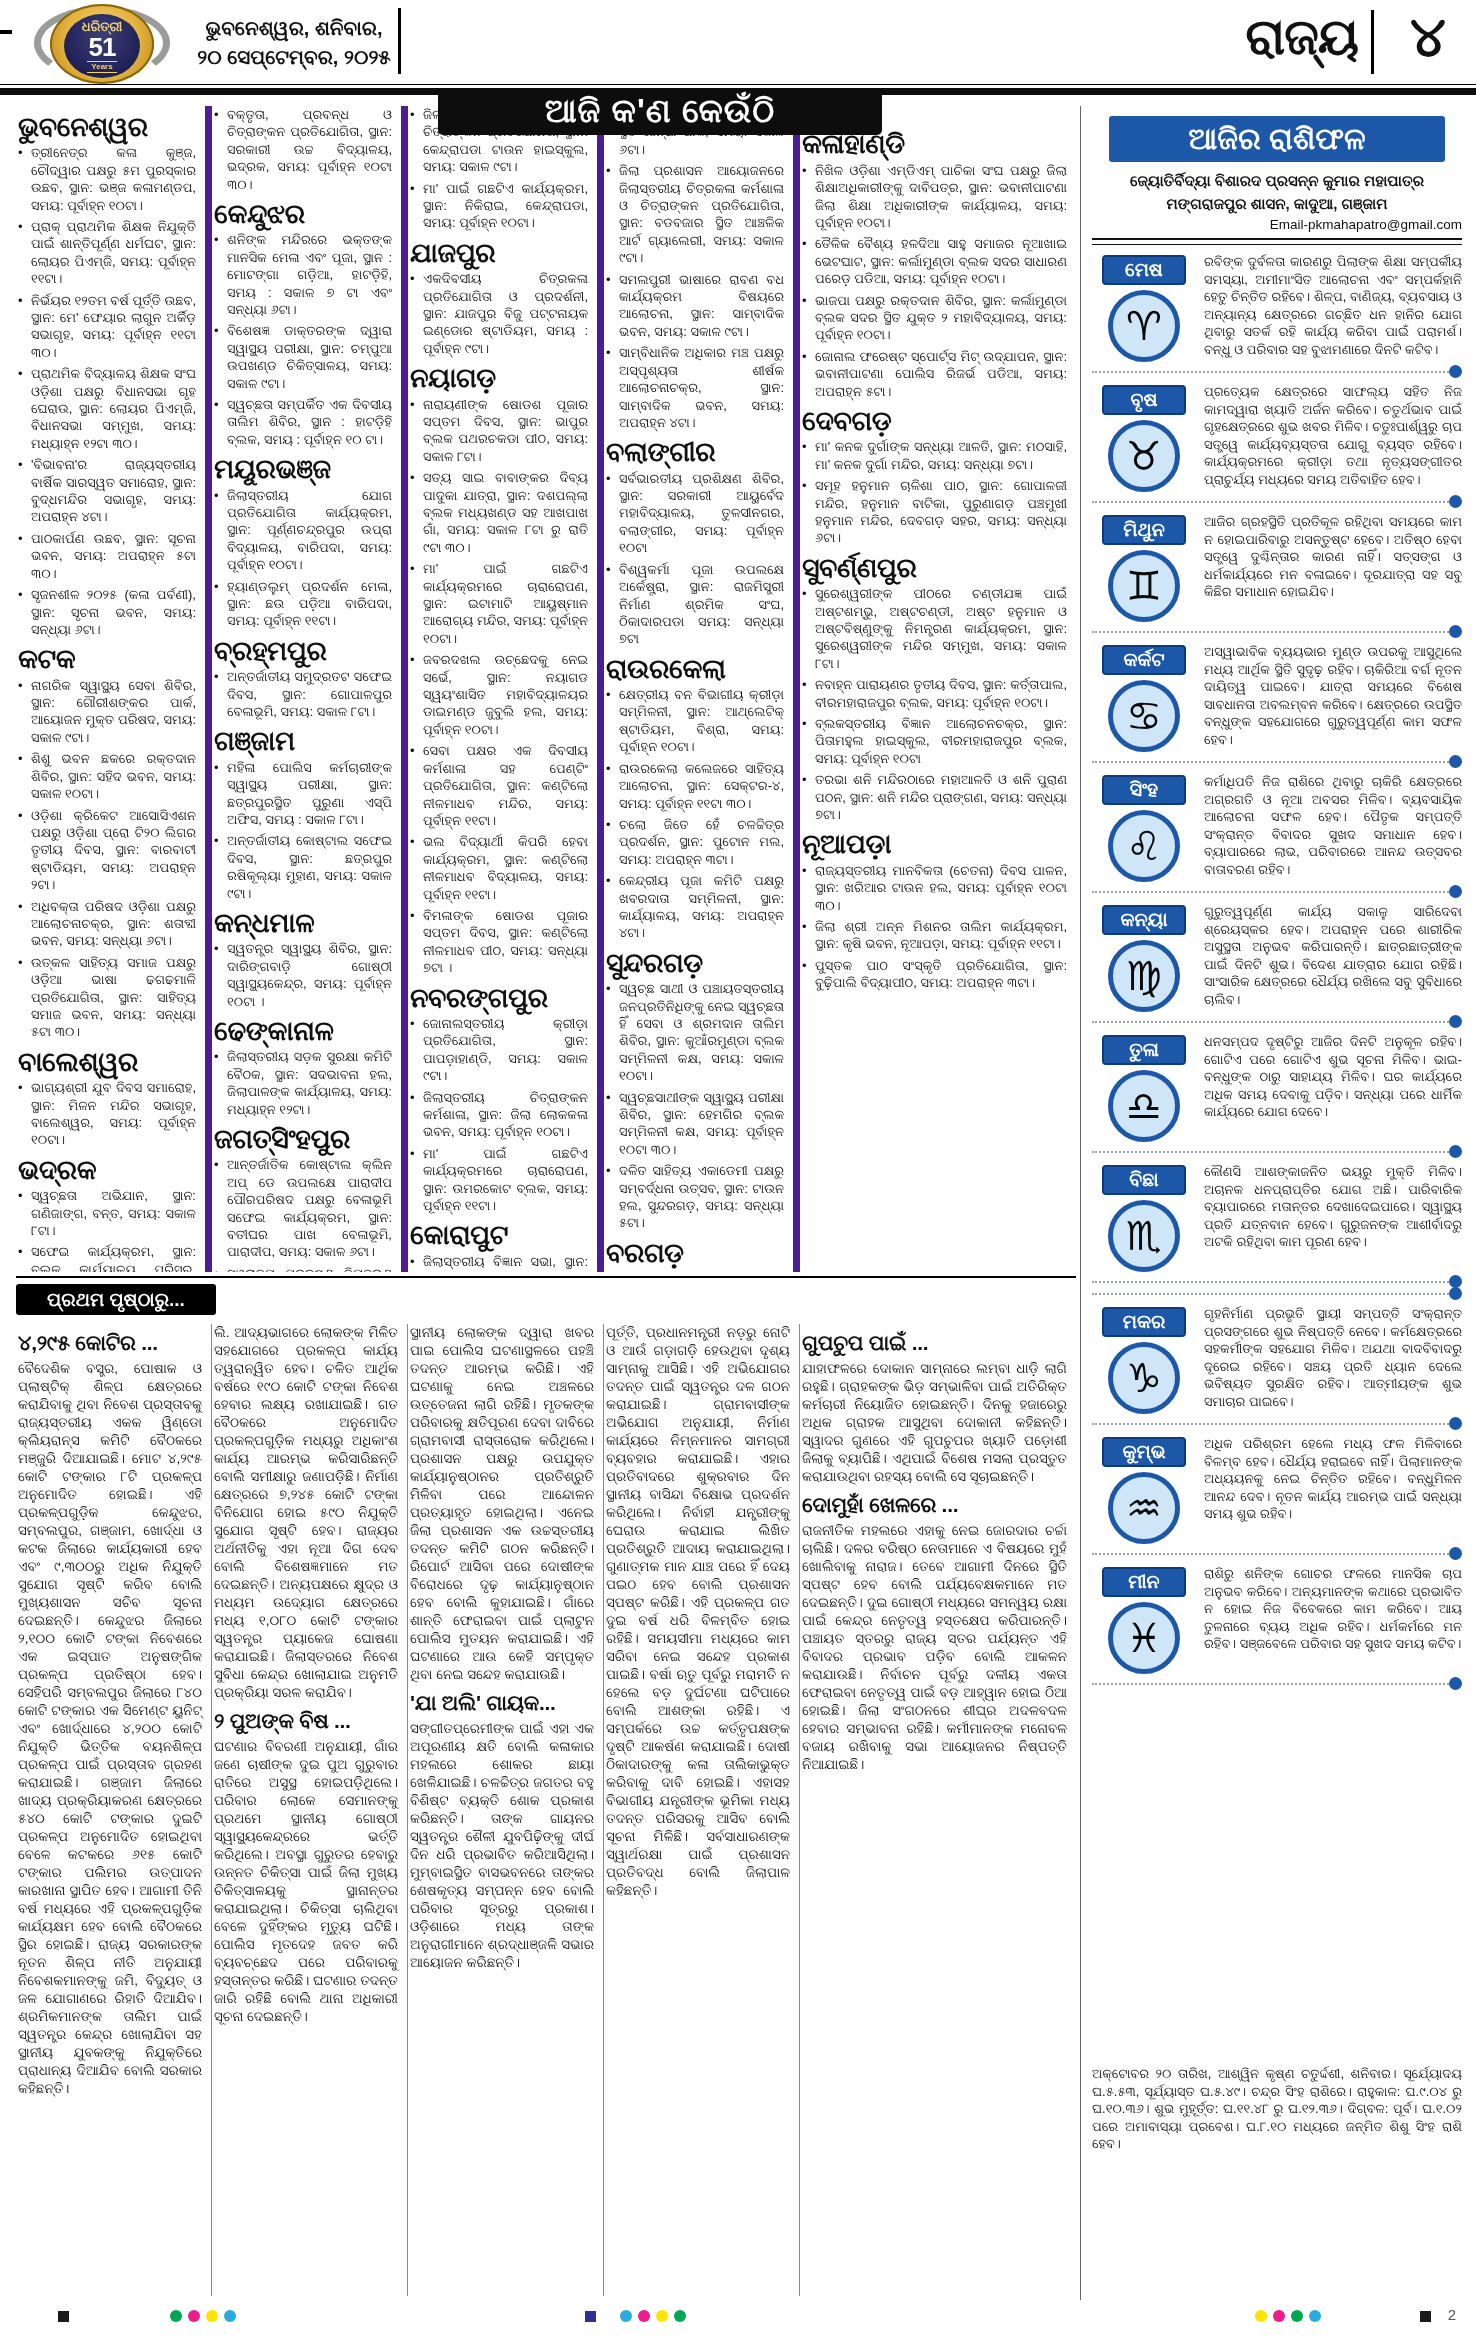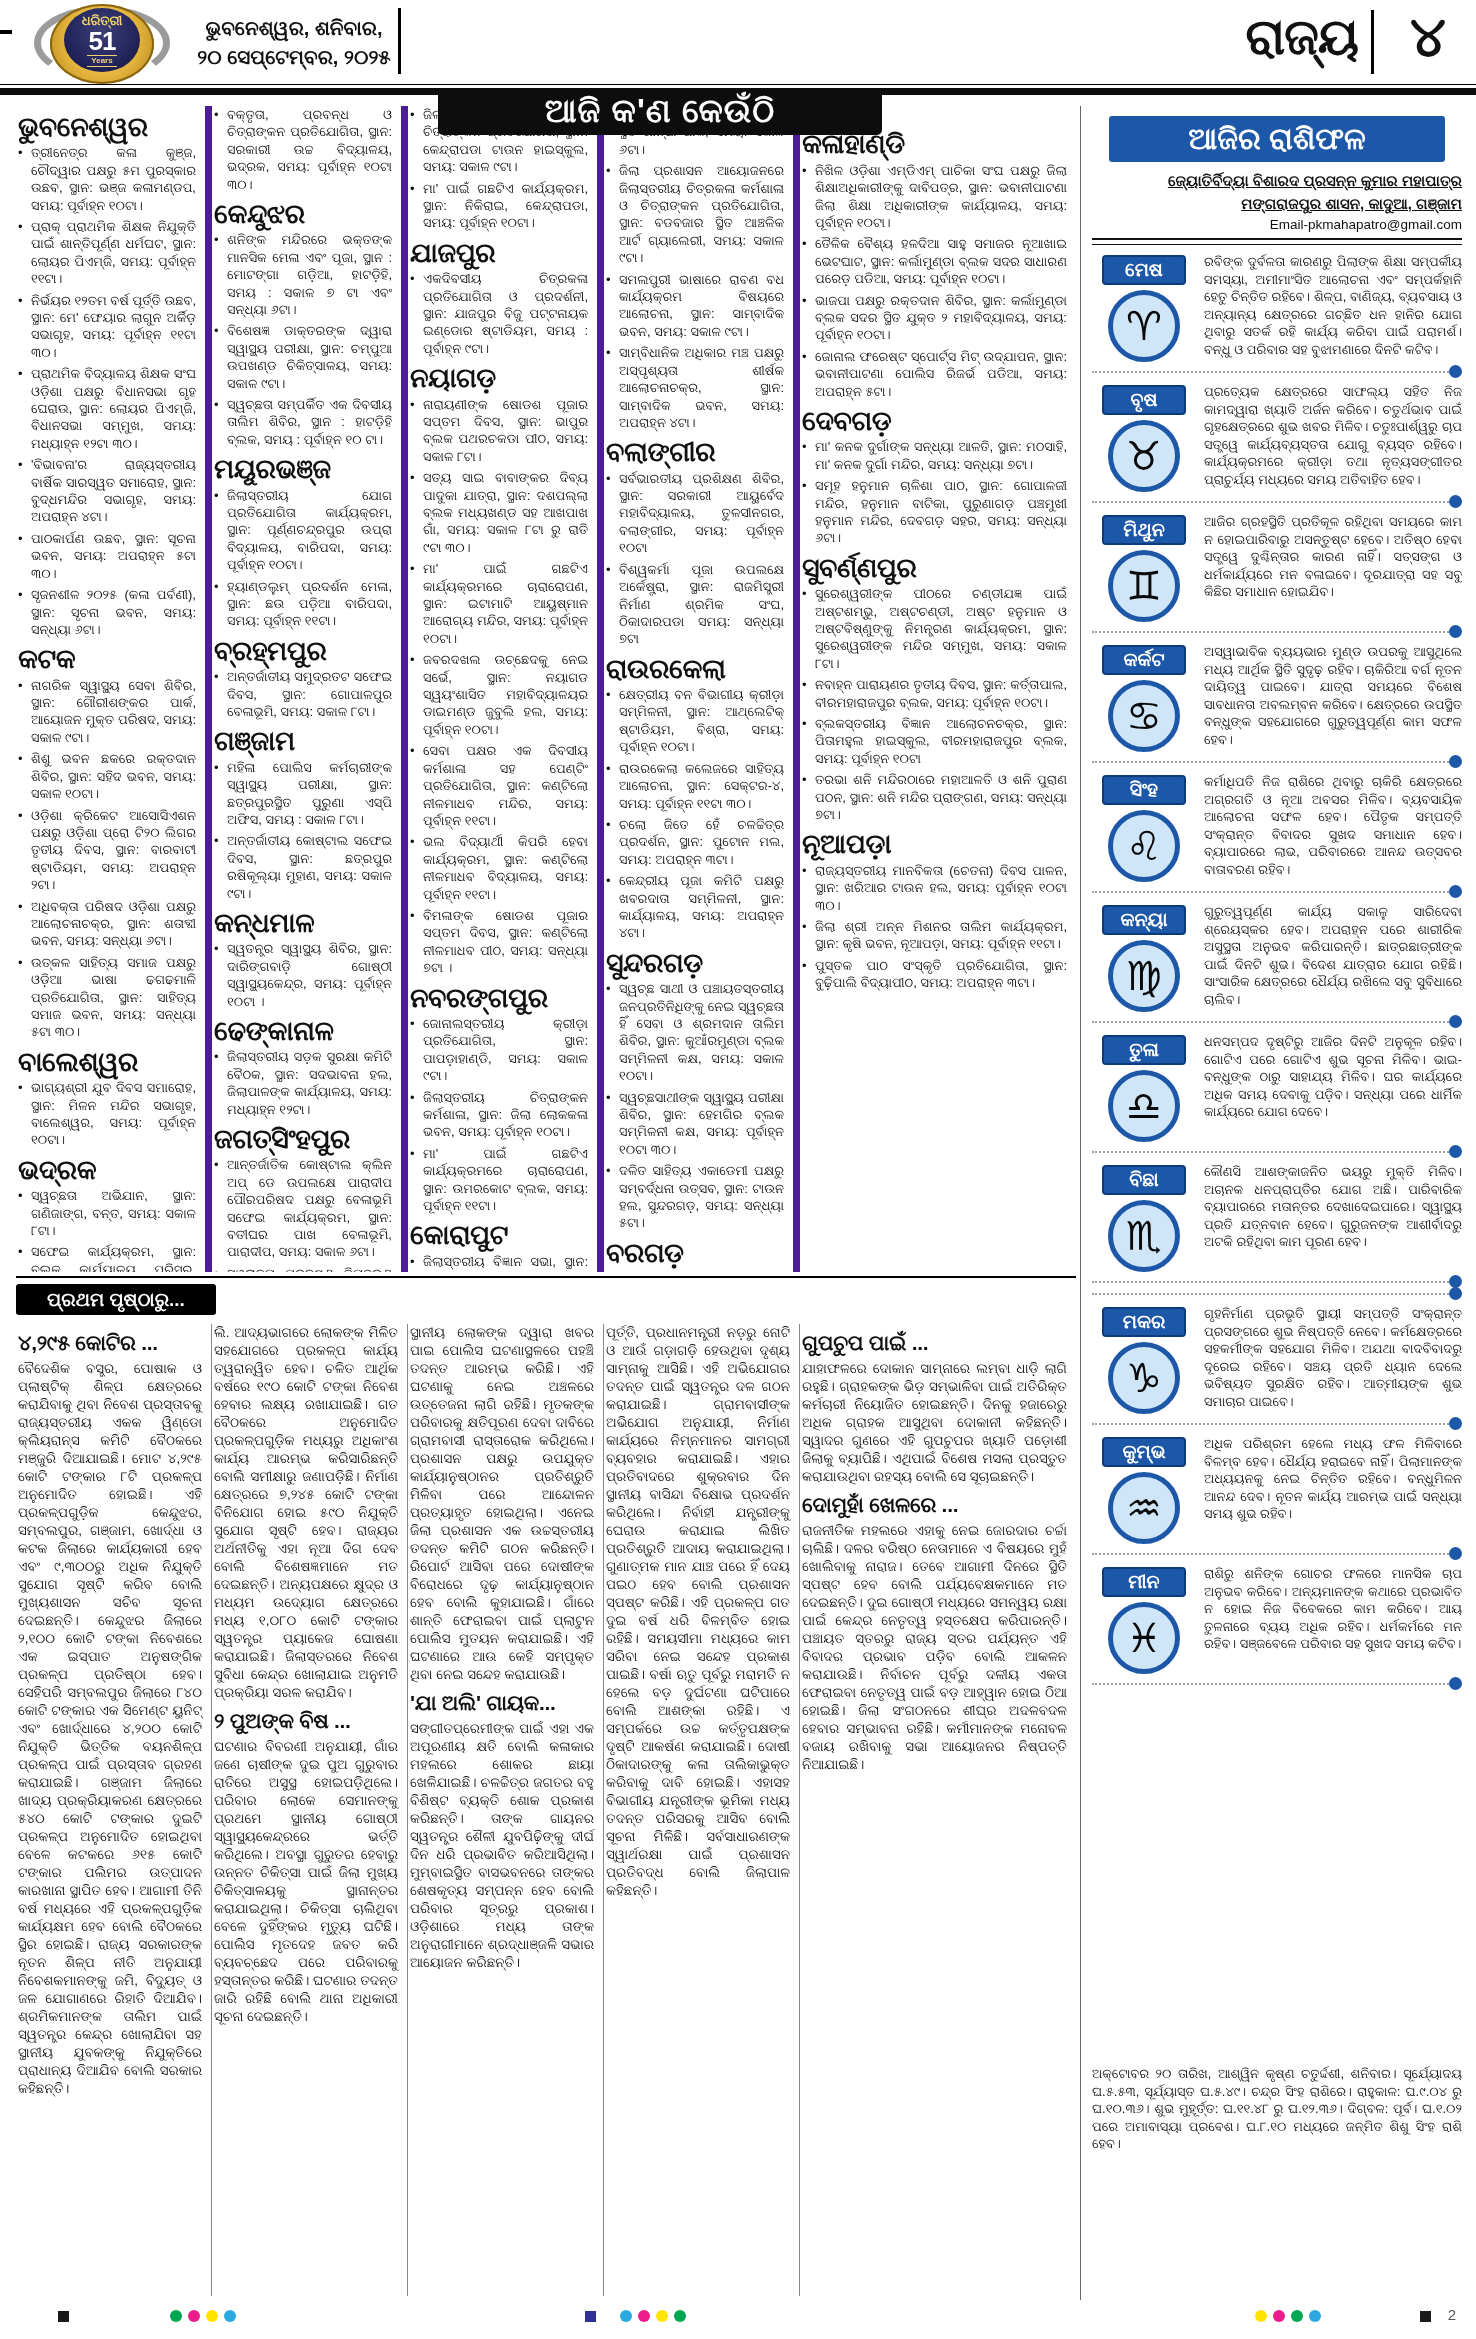--- a/index.html
+++ b/index.html
@@ -6,21 +6,21 @@
   .page{position:relative;width:1476px;height:2339px;background:#fff;overflow:hidden;
         font-family:"Liberation Sans","DejaVu Sans",sans-serif;color:#111;}
   
   .crop-tick{position:absolute;left:0;top:30px;width:12px;height:4px;background:#000;}
   .logo{position:absolute;left:26px;top:4px;width:158px;height:78px;}
   .logo-arc{position:absolute;left:8px;top:2px;width:136px;height:74px;border:7px solid #9b9b9b;
             border-radius:50%;border-bottom-color:transparent;box-sizing:border-box;}
   .logo-wreath{position:absolute;left:24px;top:0px;width:104px;height:80px;border-radius:50%;
             background:radial-gradient(circle at 50% 45%, #f7e08a 0%, #e3b33c 55%, #b07d18 100%);
             box-shadow:0 0 0 2px #8a650f inset;}
-  .logo-core{position:absolute;left:38px;top:4px;width:76px;height:64px;border-radius:50%;
+  .logo-core{position:absolute;left:38px;top:10px;width:76px;height:64px;border-radius:50%;
             background:radial-gradient(circle at 50% 35%, #3c3f75 0%, #23255c 60%, #14163f 100%);
             display:flex;flex-direction:column;align-items:center;justify-content:center;line-height:1;}
   .logo-top{color:#f2d374;font-size:13px;font-weight:bold;}
   .logo-num{color:#fff;font-size:26px;font-weight:bold;letter-spacing:-1px;margin:1px 0;}
   .logo-years{color:#f2d374;font-size:8px;font-weight:bold;border-top:1px solid #f2d374;border-bottom:1px solid #f2d374;padding:1px 4px;}
   .dateline{position:absolute;left:196px;top:14px;width:196px;text-align:center;
             font-size:20px;font-weight:bold;line-height:1.45;}
   .hdr-div1{position:absolute;left:398px;top:8px;width:3px;height:66px;background:#000;}
   .section-title{position:absolute;right:118px;top:8px;font-size:50px;font-weight:bold;letter-spacing:-1px;}
   .hdr-div2{position:absolute;right:102px;top:10px;width:3px;height:64px;background:#000;}
@@ -40,21 +40,21 @@
   .item{position:relative;padding-left:13px;font-size:13px;line-height:17.4px;text-align:justify;margin-bottom:4px;}
   .item::before{content:"•";position:absolute;left:0;top:0;font-size:13px;}
   .item-plain{font-size:13px;line-height:17.4px;text-align:justify;margin-bottom:4px;}
   
   .v-horo{position:absolute;left:1080px;top:106px;width:1px;height:2194px;background:#666;}
   
   .horoscope{position:absolute;left:1092px;top:104px;width:370px;height:2210px;overflow:hidden;}
   .horo-title{margin:12px auto 8px;width:336px;height:46px;background:#1d58a8;border-radius:3px;
               display:flex;align-items:center;justify-content:center;}
   .horo-title span{color:#fff;font-size:30px;font-weight:bold;}
-  .horo-byline{text-align:right;font-size:15px;font-weight:bold;line-height:1.5;text-decoration:underline;}
+  .horo-byline{text-align:center;font-size:15px;font-weight:bold;line-height:1.5;}
   .horo-email{text-align:right;font-size:13.5px;margin-top:2px;}
   .horo-rule{margin-top:6px;height:4px;border-top:2px solid #111;border-bottom:1px solid #111;}
   .z-list{margin-top:8px;height:1800px;overflow:hidden;}
   .z-entry{overflow:hidden;}
   .z-visual{float:left;width:104px;text-align:center;margin:2px 8px 2px 0;}
   .z-label{display:inline-block;min-width:84px;background:#1d58a8;border:2px solid #0c3a7b;border-radius:4px;
            color:#fff;font-size:19px;font-weight:bold;padding:2px 10px;box-sizing:border-box;}
   .z-circle{margin:5px auto 0;width:72px;height:72px;border-radius:50%;background:#cfe6f8;
             border:5px solid #1d58a8;box-sizing:border-box;display:flex;align-items:center;justify-content:center;}
   .z-glyph{font-size:40px;color:#0a0a0a;line-height:1;font-family:"DejaVu Sans",sans-serif;}

